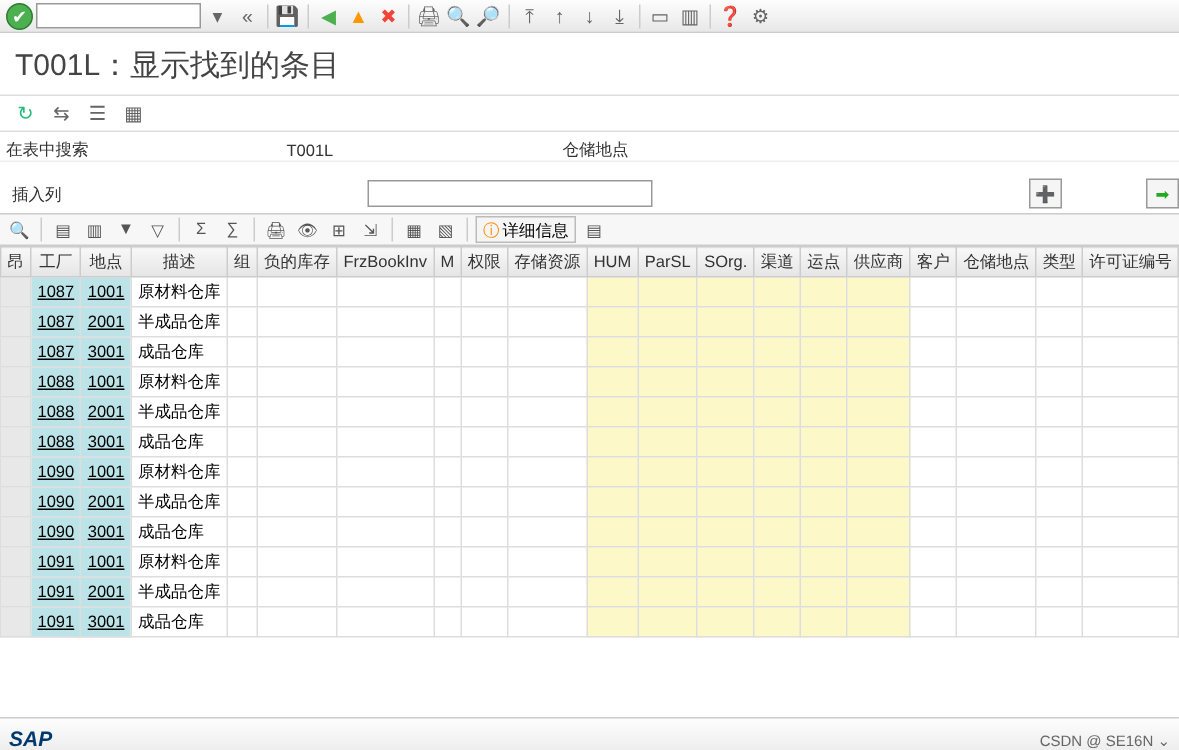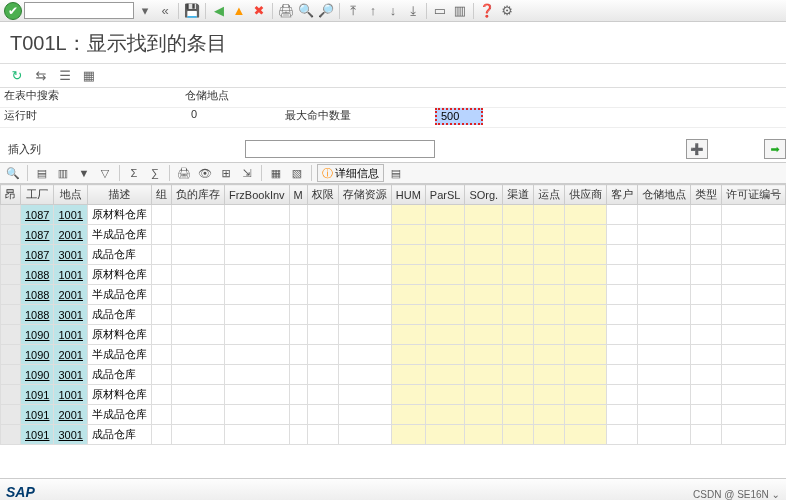--- a/index.html
+++ b/index.html
@@ -8,21 +8,21 @@
 .ok-btn { width: 18px; height: 18px; border-radius: 50%; background: #4caf50; color: #fff; display: flex; align-items: center; justify-content: center; font-size: 12px; border: 1px solid #2e7d32; }
 .cmd-input { width: 110px; height: 17px; border: 1px solid #999; background: #fff; font-size: 11px; }
 .tb-ico { width: 18px; height: 18px; display: flex; align-items: center; justify-content: center; font-size: 13px; color: #666; cursor: pointer; }
 .tb-ico.green { color: #4caf50; }
 .tb-ico.orange { color: #ff9800; }
 .tb-ico.red { color: #f44336; }
 .tb-sep { width: 1px; height: 16px; background: #ccc; margin: 0 2px; }
 .title-area { padding: 8px 10px 6px; font-size: 20px; color: #444; border-bottom: 1px solid #ddd; }
 .sec-toolbar { height: 24px; display: flex; align-items: center; padding: 0 8px; gap: 6px; border-bottom: 1px solid #ddd; }
 .form-area { padding: 0; }
-.form-row { display: flex; align-items: flex-start; height: 20px; border-bottom: 1px solid #eee; }
+.form-row { display: flex; align-items: flex-end; height: 20px; border-bottom: 1px solid #eee; }
 .form-lbl { width: 185px; padding-left: 4px; color: #333; }
 .form-val { width: 190px; padding-left: 6px; color: #333; }
 .form-lbl2 { width: 80px; color: #333; }
 .form-hi { display: inline-block; background: #b8d4ff; border: 2px dotted #d22; padding: 0 4px; min-width: 48px; height: 17px; }
 .insert-row { display: flex; align-items: center; height: 26px; padding-left: 4px; gap: 6px; margin-top: 8px; justify-content: space-between; }
 .insert-input { width: 190px; height: 18px; border: 1px solid #999; }
 .sq-btn { width: 22px; height: 20px; border: 1px solid #999; background: #f5f5f5; display: flex; align-items: center; justify-content: center; font-size: 11px; color: #555; }
 .grid-toolbar { height: 22px; display: flex; align-items: center; padding: 0 4px; gap: 3px; border-top: 1px solid #ccc; border-bottom: 1px solid #ccc; background: #f7f7f7; }
 .gti { width: 18px; height: 18px; display: flex; align-items: center; justify-content: center; font-size: 11px; color: #555; cursor: pointer; }
 .grid-wrap { overflow: auto; }
@@ -72,28 +72,22 @@
 <div class="sec-toolbar">
   <div class="tb-ico" style="color:#2b7">↻</div>
   <div class="tb-ico">⇆</div>
   <div class="tb-ico">☰</div>
   <div class="tb-ico">▦</div>
 </div>
 
 <div class="form-area">
   <div class="form-row">
     <div class="form-lbl">在表中搜索</div>
+    <div class="form-val">T001L</div>
     <div class="form-lbl2">仓储地点</div>
-  </div>
-  <div class="form-row">
-    <div class="form-lbl">运行时</div>
-    <div class="form-val" style="width:100px">0</div>
-    <div class="form-lbl2" style="width:90px">最大命中数量</div>
-    <div style="width:60px"></div>
-    <span class="form-hi">500</span>
   </div>
 </div>
 
 <div class="insert-row">
   <div class="form-lbl">插入列</div>
   <input class="insert-input" style="">
   <div style="width:140px"></div>
   <div class="sq-btn" style="color:#2a2">➕</div>
   <div class="sq-btn" style="color:#2a2">➡</div>
 </div>

